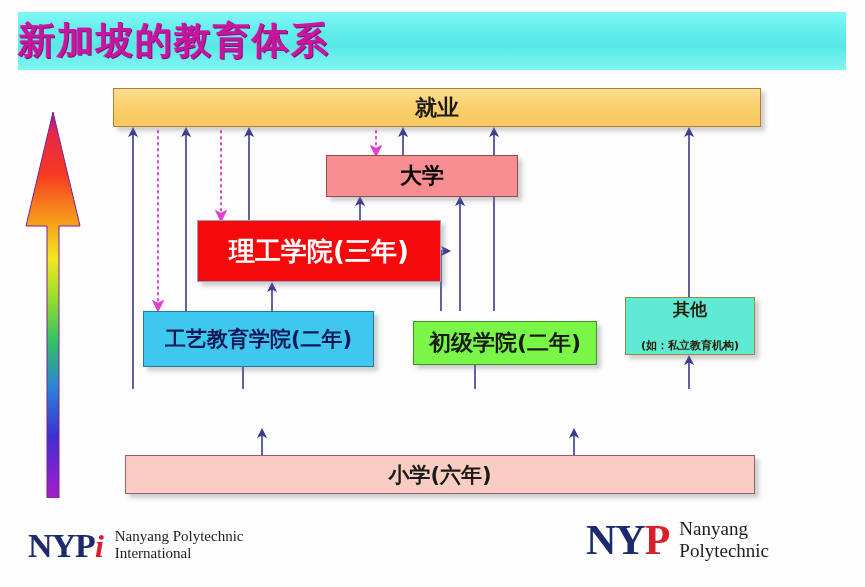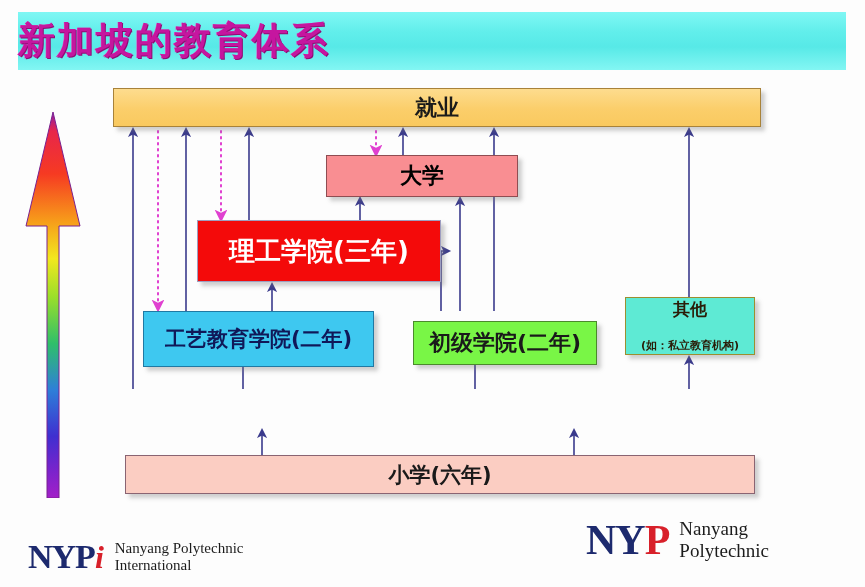--- a/index.html
+++ b/index.html
@@ -130,22 +130,22 @@
     left: 22px;
     top: 106px;
     width: 62px;
     height: 392px;
     z-index: 3;
   }
 
   
   .logo-left {
     position: absolute;
-    left: 28px; top: 540px;
-    display: flex; align-items: center;
+    left: 28px; top: 528px;
+    display: flex; align-items: flex-end;
   }
   .logo-right {
     position: absolute;
     left: 586px; top: 518px;
     display: flex; align-items: center;
   }
   .nyp-mark {
     font-family: "Liberation Serif", "DejaVu Serif", serif;
     font-weight: bold;
     font-size: 34px;

